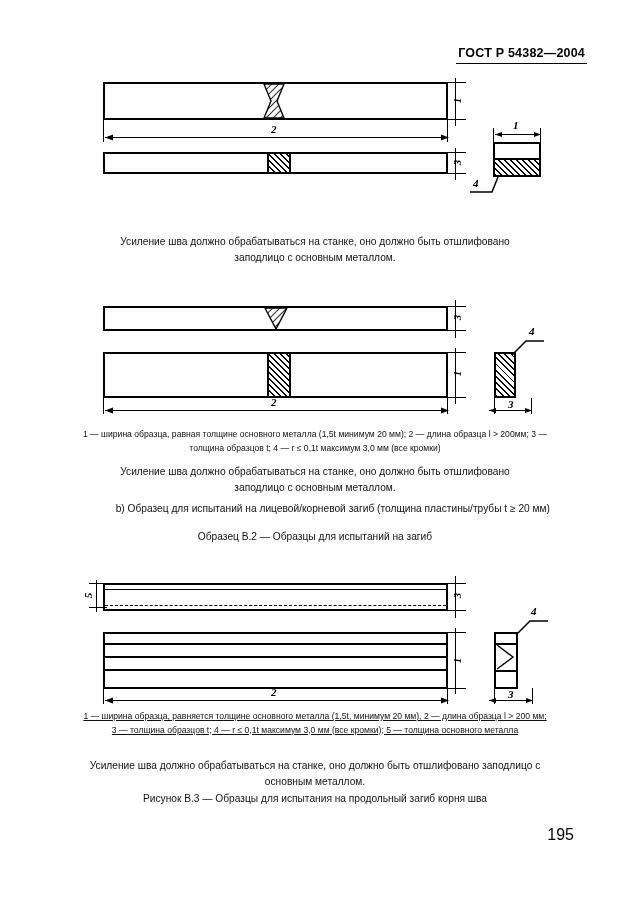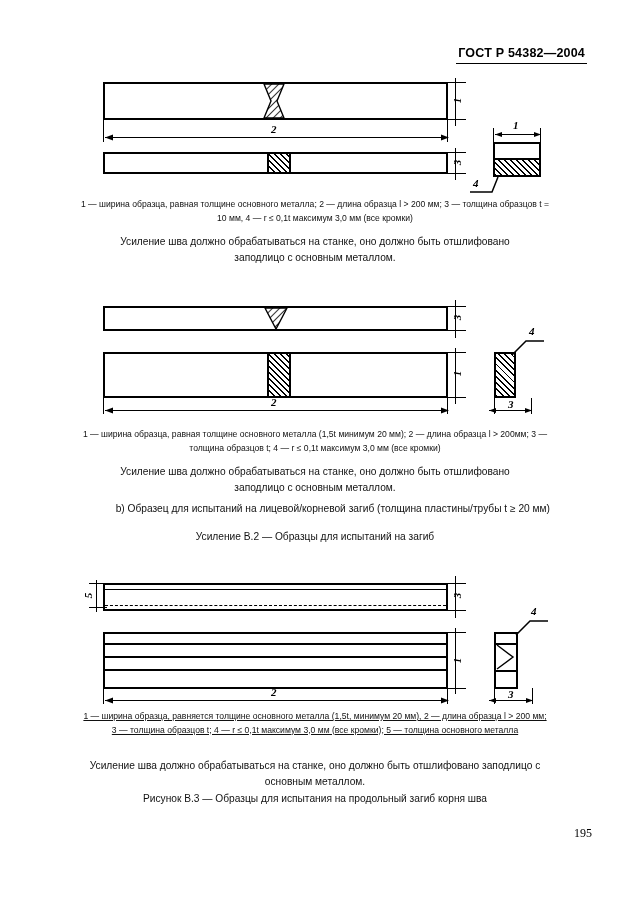--- a/index.html
+++ b/index.html
@@ -59,24 +59,23 @@
   .figcap {
     position: absolute;
     font-size: 10.2px;
     line-height: 16px;
     text-align: center;
     color: #111;
   }
 
   .page-number {
     position: absolute;
-    right: 38px;
+    right: 56px;
     top: 826px;
-    font-size: 12px;
-    font-family: Liberation Serif, serif;
+    font-size: 16px;
   }
 
   
   .fig { position: absolute; }
   .bar {
     position: absolute;
     box-sizing: border-box;
     border: 2.2px solid #000;
     background: #fff;
   }
@@ -212,21 +211,20 @@
     <div class="vthin" style="left:493px; top:128px; height:16px;"></div>
     <div class="vthin" style="left:540px; top:128px; height:16px;"></div>
     <div class="dimnum" style="left:513px; top:120px;">1</div>
 
     <svg class="overlay" style="left:470px; top:172px;" width="40" height="22">
       <path d="M0,20 L22,20 L28,5" stroke="#000" stroke-width="1.5" fill="none"></path>
     </svg>
     <div class="leadnum" style="left:473px; top:178px;">4</div>
   </div>
 
-  <div class="cap" style="left:80px; top:198px; width:470px;">1 — ширина образца, равная толщине основного металла; 2 — длина образца l &gt; 200 мм; 3 — толщина образцов t = 10 мм, 4 — r ≤ 0,1t максимум 3,0 мм (все кромки)</div>
 
   <div class="para" style="left:110px; top:234px; width:410px;">Усиление шва должно обрабатываться на станке, оно должно быть отшлифовано заподлицо с основным металлом.</div>
 
 
   <div class="fig" style="left:0px; top:0px; width:630px; height:913px;">
 
     <div class="bar" style="left:103px; top:306px; width:345px; height:25px;"></div>
 
     <svg class="overlay" style="left:265px; top:308px;" width="28" height="22" viewBox="0 0 28 22">
       <defs>
@@ -277,21 +275,21 @@
     </svg>
     <div class="leadnum" style="left:529px; top:326px;">4</div>
   </div>
 
   <div class="cap" style="left:80px; top:428px; width:470px;">1 — ширина образца, равная толщине основного металла (1,5t минимум 20 мм); 2 — длина образца l &gt; 200мм; 3 — толщина образцов t; 4 — r ≤ 0,1t максимум 3,0 мм (все кромки)</div>
 
   <div class="para" style="left:100px; top:464px; width:430px;">Усиление шва должно обрабатываться на станке, оно должно быть отшлифовано заподлицо с основным металлом.</div>
 
   <div class="para" style="left:80px; top:501px; width:470px;text-align:right;">b) Образец  для испытаний на лицевой/корневой загиб (толщина пластины/трубы t ≥ 20 мм)</div>
 
-  <div class="figcap" style="left:105px; top:529px; width:420px;">Усиление В.2 — Образцы для испытаний на загиб</div>
+  <div class="figcap" style="left:105px; top:529px; width:420px;">Образец В.2 — Образцы для испытаний на загиб</div>
 
   <div class="fig" style="left:0px; top:0px; width:630px; height:913px;">
 
     <div class="bar" style="left:103px; top:583px; width:345px; height:28px;"></div>
     <div class="hline" style="left:105px; top:589px; width:341px; height:1.4px;"></div>
     <div class="dashline" style="left:105px; top:605px; width:341px;"></div>
 
     <div class="vthin" style="left:96px; top:580px; height:32px;"></div>
     <div class="thinline" style="left:89px; top:583px; width:18px;"></div>
     <div class="thinline" style="left:89px; top:607px; width:18px;"></div>

